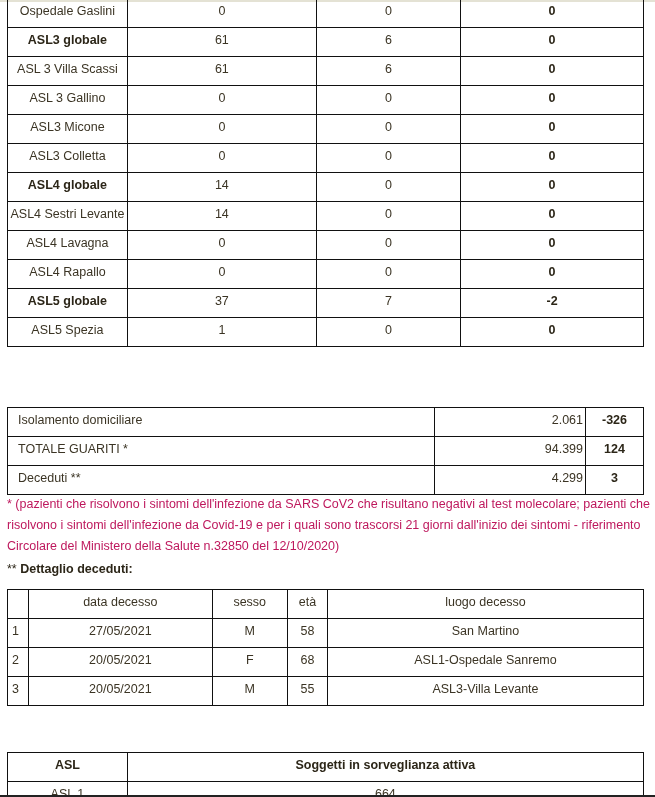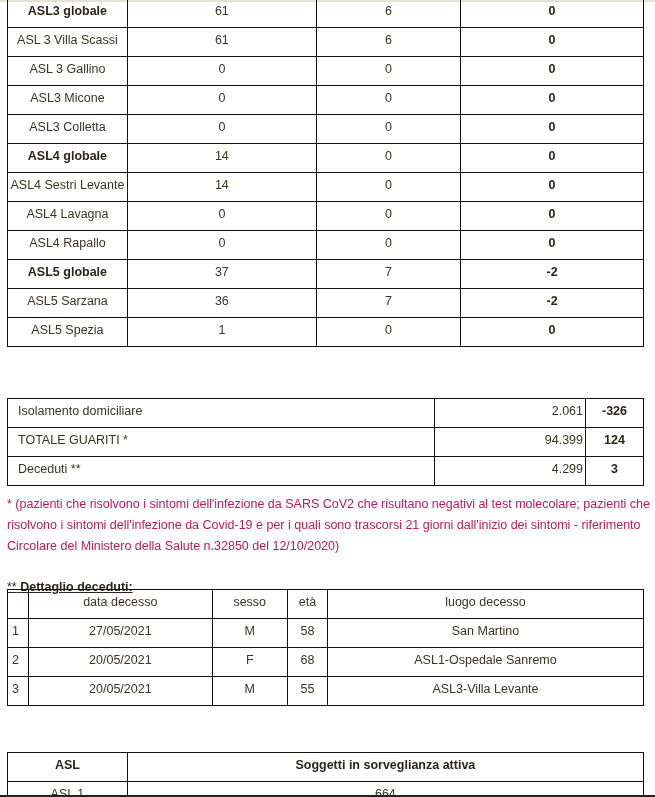--- a/index.html
+++ b/index.html
@@ -16,33 +16,33 @@
 
     
     #t1 { left: 7px; top: -2px; width: 637px; }
     #t1 td { height: 23px; }
     #t1 .c0 { width: 118px; }
     #t1 .c1 { width: 186px; }
     #t1 .c2 { width: 142px; }
     #t1 .c3 { width: 180px; }
 
     
-    #t2 { left: 7px; top: 398px; width: 637px; }
+    #t2 { left: 7px; top: 407px; width: 637px; }
     #t2 td { height: 23px; }
     #t2 .s0 { width: 414px; text-align: left; padding-left: 10px; }
     #t2 .s1 { width: 146px; text-align: right; }
     #t2 .s2 { width: 53px; }
 
     .footnote {
       position: absolute; left: 7px; top: 494px; width: 645px;
       font-size: 12.5px; line-height: 21px; color: #be185d;
     }
     .subhead {
-      position: absolute; left: 7px; top: 580px;
-      font-size: 12.5px; color: #2c2618; text-decoration: underline;
+      position: absolute; left: 7px; top: 562px;
+      font-size: 12.5px; color: #2c2618;
     }
     .subhead .b { font-weight: bold; }
 
     
     #t3 { left: 7px; top: 589px; width: 637px; }
     #t3 td { height: 23px; }
     #t3 .d0 { width: 14px; text-align: left; padding-left: 4px; }
     #t3 .d1 { width: 178px; }
     #t3 .d2 { width: 70px; }
     #t3 .d3 { width: 35px; text-align: center; }
@@ -62,20 +62,26 @@
 
 <table id="t1">
   <colgroup>
       <col class="c0">
       <col class="c1">
       <col class="c2">
       <col class="c3">
     </colgroup>
   <tbody id="t1-body">
       <tr>
+        <td>Ospedale Gaslini</td>
+        <td>0</td>
+        <td>0</td>
+        <td class="b">0</td>
+      </tr>
+      <tr>
         <td class="b">ASL3 globale</td>
         <td>61</td>
         <td>6</td>
         <td class="b">0</td>
       </tr>
       <tr>
         <td>ASL 3 Villa Scassi</td>
         <td>61</td>
         <td>6</td>
         <td class="b">0</td>
@@ -118,26 +124,20 @@
       </tr>
       <tr>
         <td>ASL4 Rapallo</td>
         <td>0</td>
         <td>0</td>
         <td class="b">0</td>
       </tr>
       <tr>
         <td class="b">ASL5 globale</td>
         <td>37</td>
-        <td>7</td>
-        <td class="b">-2</td>
-      </tr>
-      <tr>
-        <td>ASL5 Sarzana</td>
-        <td>36</td>
         <td>7</td>
         <td class="b">-2</td>
       </tr>
       <tr>
         <td>ASL5 Spezia</td>
         <td>1</td>
         <td>0</td>
         <td class="b">0</td>
       </tr>
     </tbody>

